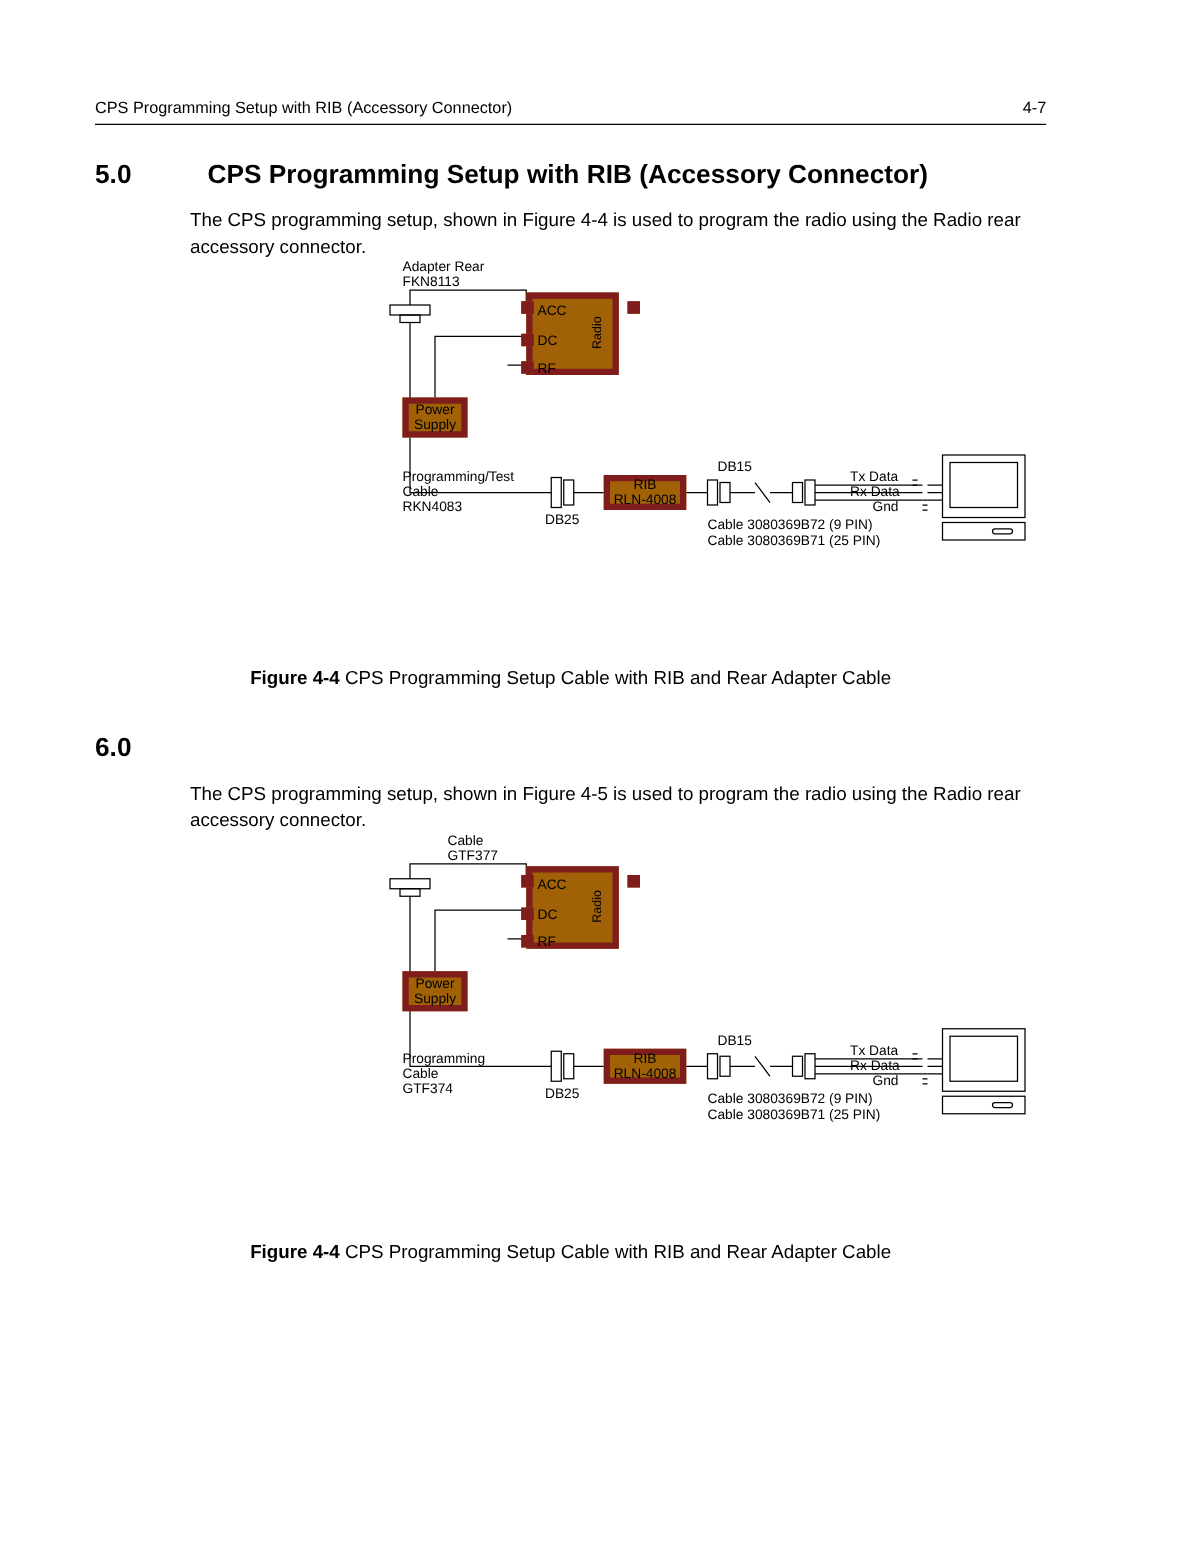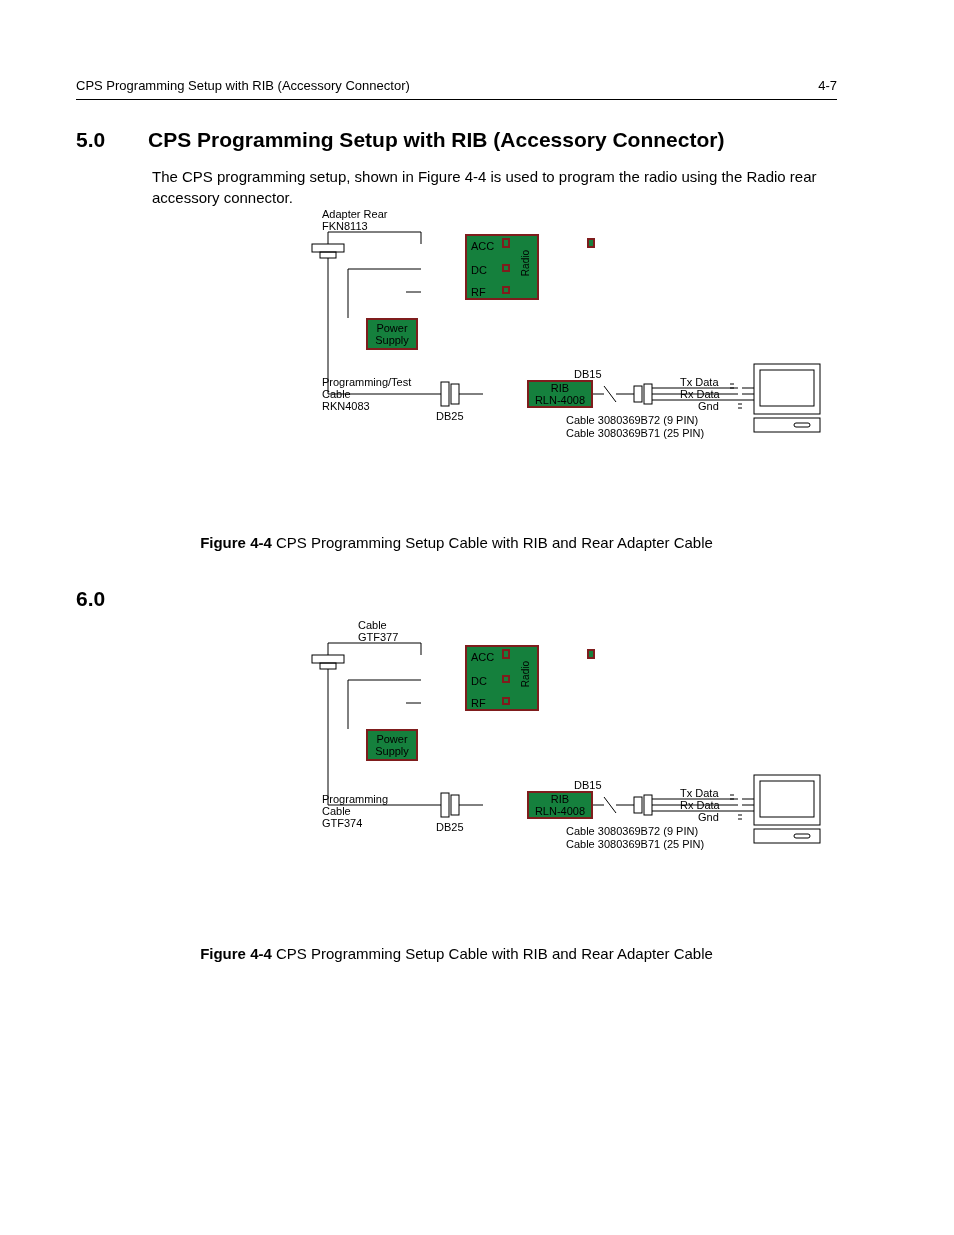--- a/index.html
+++ b/index.html
@@ -20,21 +20,21 @@
     border-bottom: 1px solid #000;
     padding-bottom: 6px;
     margin-bottom: 28px;
   }
   .section {
     margin-bottom: 36px;
   }
   .sec-row {
     display: flex;
     align-items: center;
-    gap: 26px;
+    gap: 44px;
     margin-bottom: 14px;
   }
   .sec-num {
     font-size: 21px;
     font-weight: bold;
     min-width: 46px;
   }
   .sec-title {
     font-size: 21px;
     font-weight: bold;
@@ -55,30 +55,29 @@
   .figcap {
     text-align: center;
     font-size: 15px;
     margin-top: 90px;
     margin-bottom: 24px;
   }
   .figcap b { font-weight: bold; }
   
   .bx {
     position: absolute;
-    border: 2px solid #7f1d1d;
+    border: 5px solid #7f1d1d;
     font-size: 11px;
     display: flex;
     align-items: center;
     justify-content: center;
     text-align: center;
-    background: #15803d;
+    background: #a16207;
     padding: 2px;
     line-height: 1.1;
-    margin-left: 44px;
   }
   .lbl {
     position: absolute;
     font-size: 11px;
     line-height: 1.1;
   }
   .vtext {
     writing-mode: vertical-rl;
     transform: rotate(180deg);
     font-size: 10px;
@@ -192,20 +191,21 @@
       <b>Figure 4-4</b>
       <span> </span>
       <span>CPS Programming Setup Cable with RIB and Rear Adapter Cable</span>
     </div>
   </div>
 
   <div class="section">
     <div class="sec-row">
       <div class="sec-num">6.0</div>
     </div>
+    <div class="body-text">The CPS programming setup, shown in Figure 4-5 is used to program the radio using the Radio rear accessory connector.</div>
 
     <div class="diagram-wrap">
       <svg class="wires" viewBox="0 0 560 230">
         <g stroke="#000" stroke-width="1" fill="none">
           <path d="M62 30 L62 18 L155 18 L155 30"></path>
           <rect x="46" y="30" width="32" height="8"></rect>
           <rect x="54" y="38" width="16" height="6"></rect>
           <path d="M155 55 L82 55 L82 104"></path>
           <path d="M155 78 L140 78"></path>
           <path d="M62 44 L62 180 L175 180"></path>

